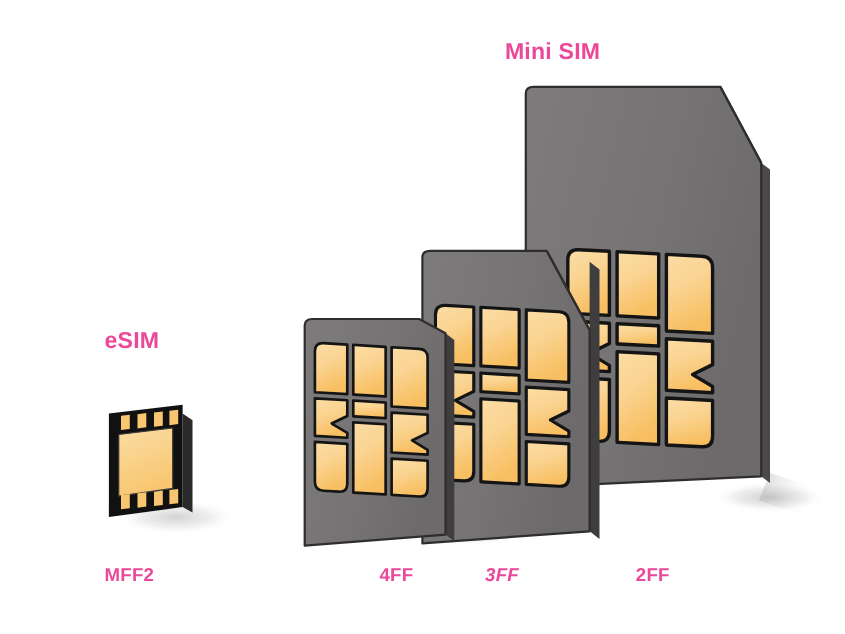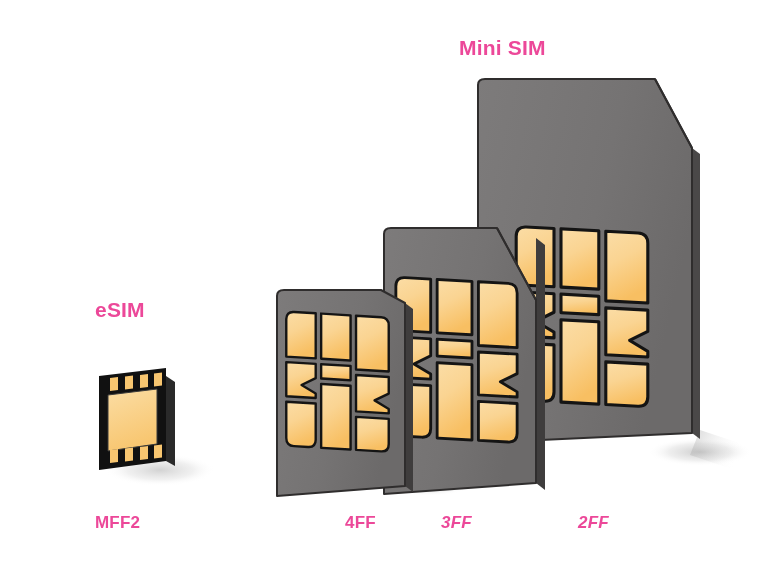--- a/index.html
+++ b/index.html
@@ -165,15 +165,15 @@
       </g>
     </g>
   </svg>
 
   <div class="label label-top" style="left:95px; top:298px;">eSIM</div>
   <div class="label label-top" style="left:459px; top:36px;">Mini SIM</div>
 
   <div class="label label-bottom" style="left:95px; top:513px;">MFF2</div>
   <div class="label label-bottom" style="left:309px; top:513px;margin-left:36px;">4FF</div>
   <div class="label label-bottom" style="left:441px; top:513px;font-style:italic;">3FF</div>
-  <div class="label label-bottom" style="left:578px; top:513px;font-style:italic;">2FF</div>
+  <div class="label label-bottom" style="left:578px; top:513px;">2FF</div>
 
 </div>
 
 </body></html>

